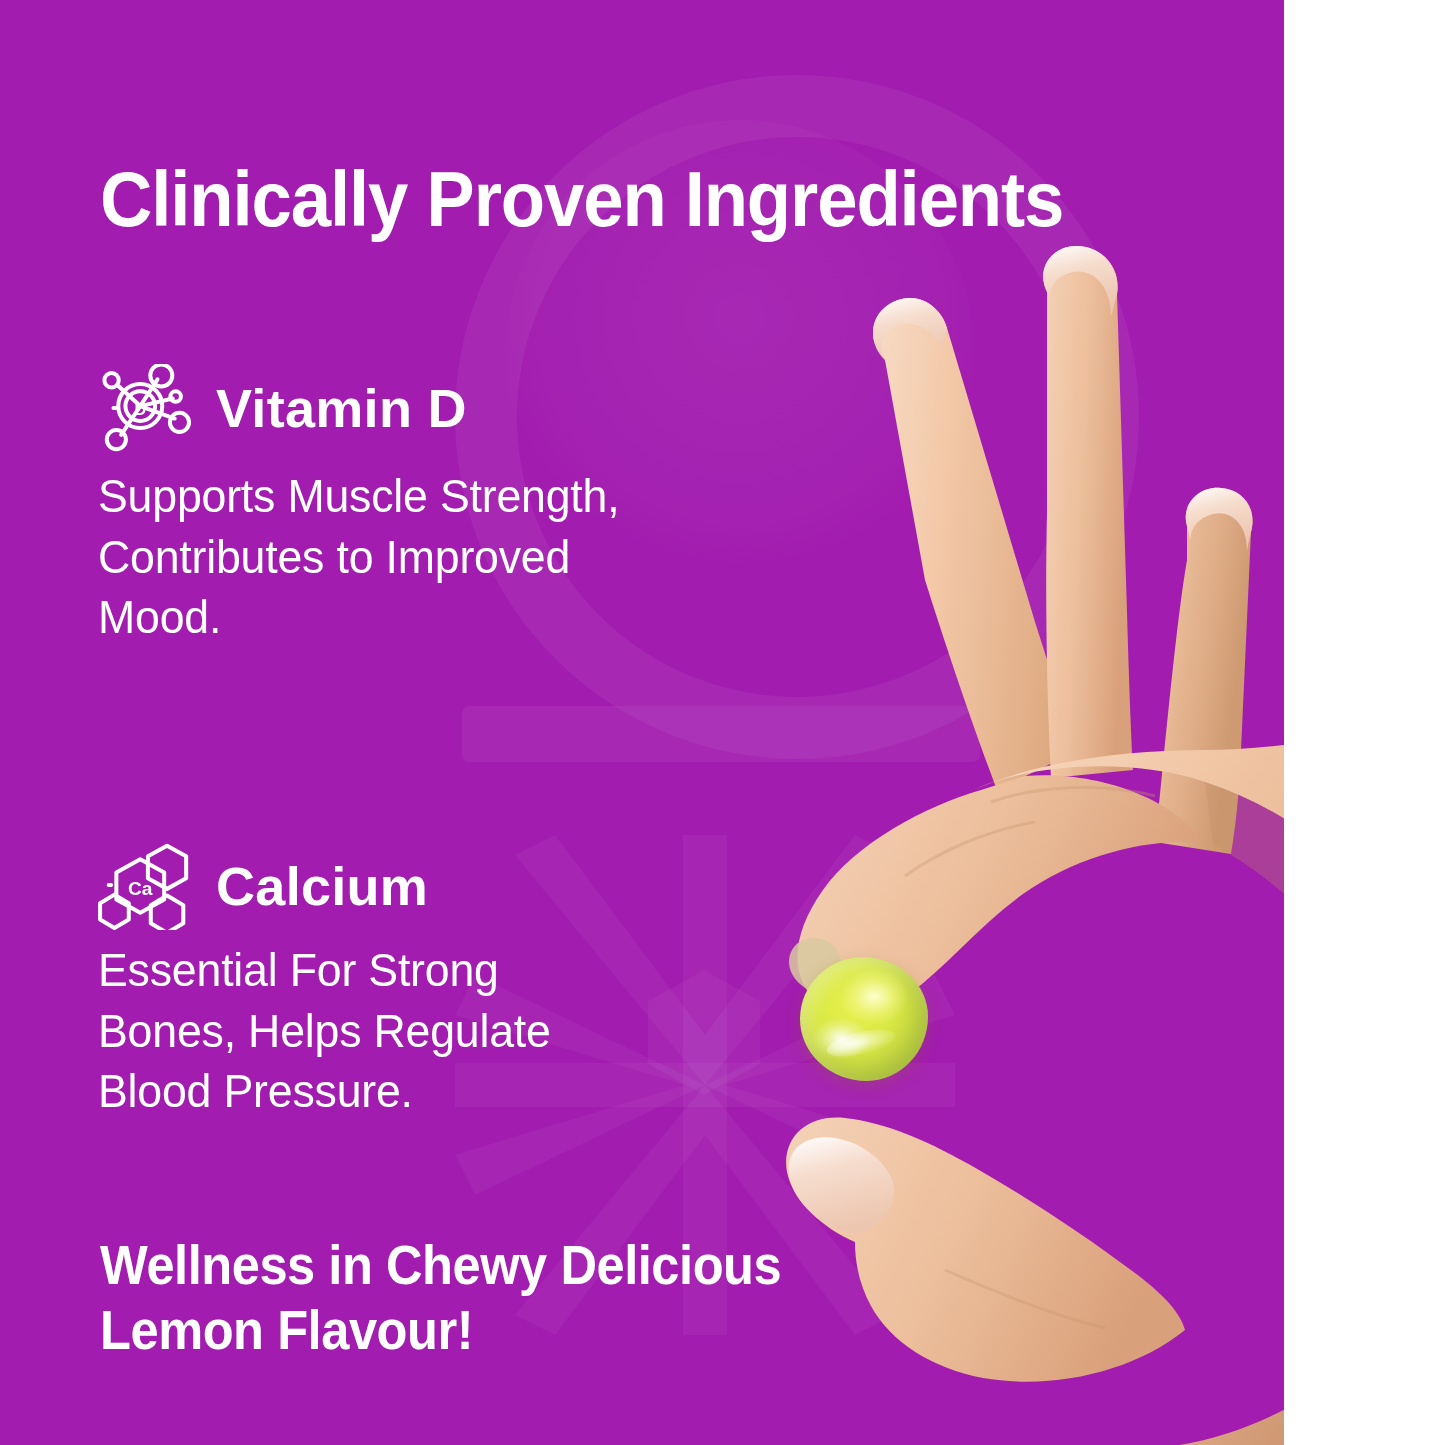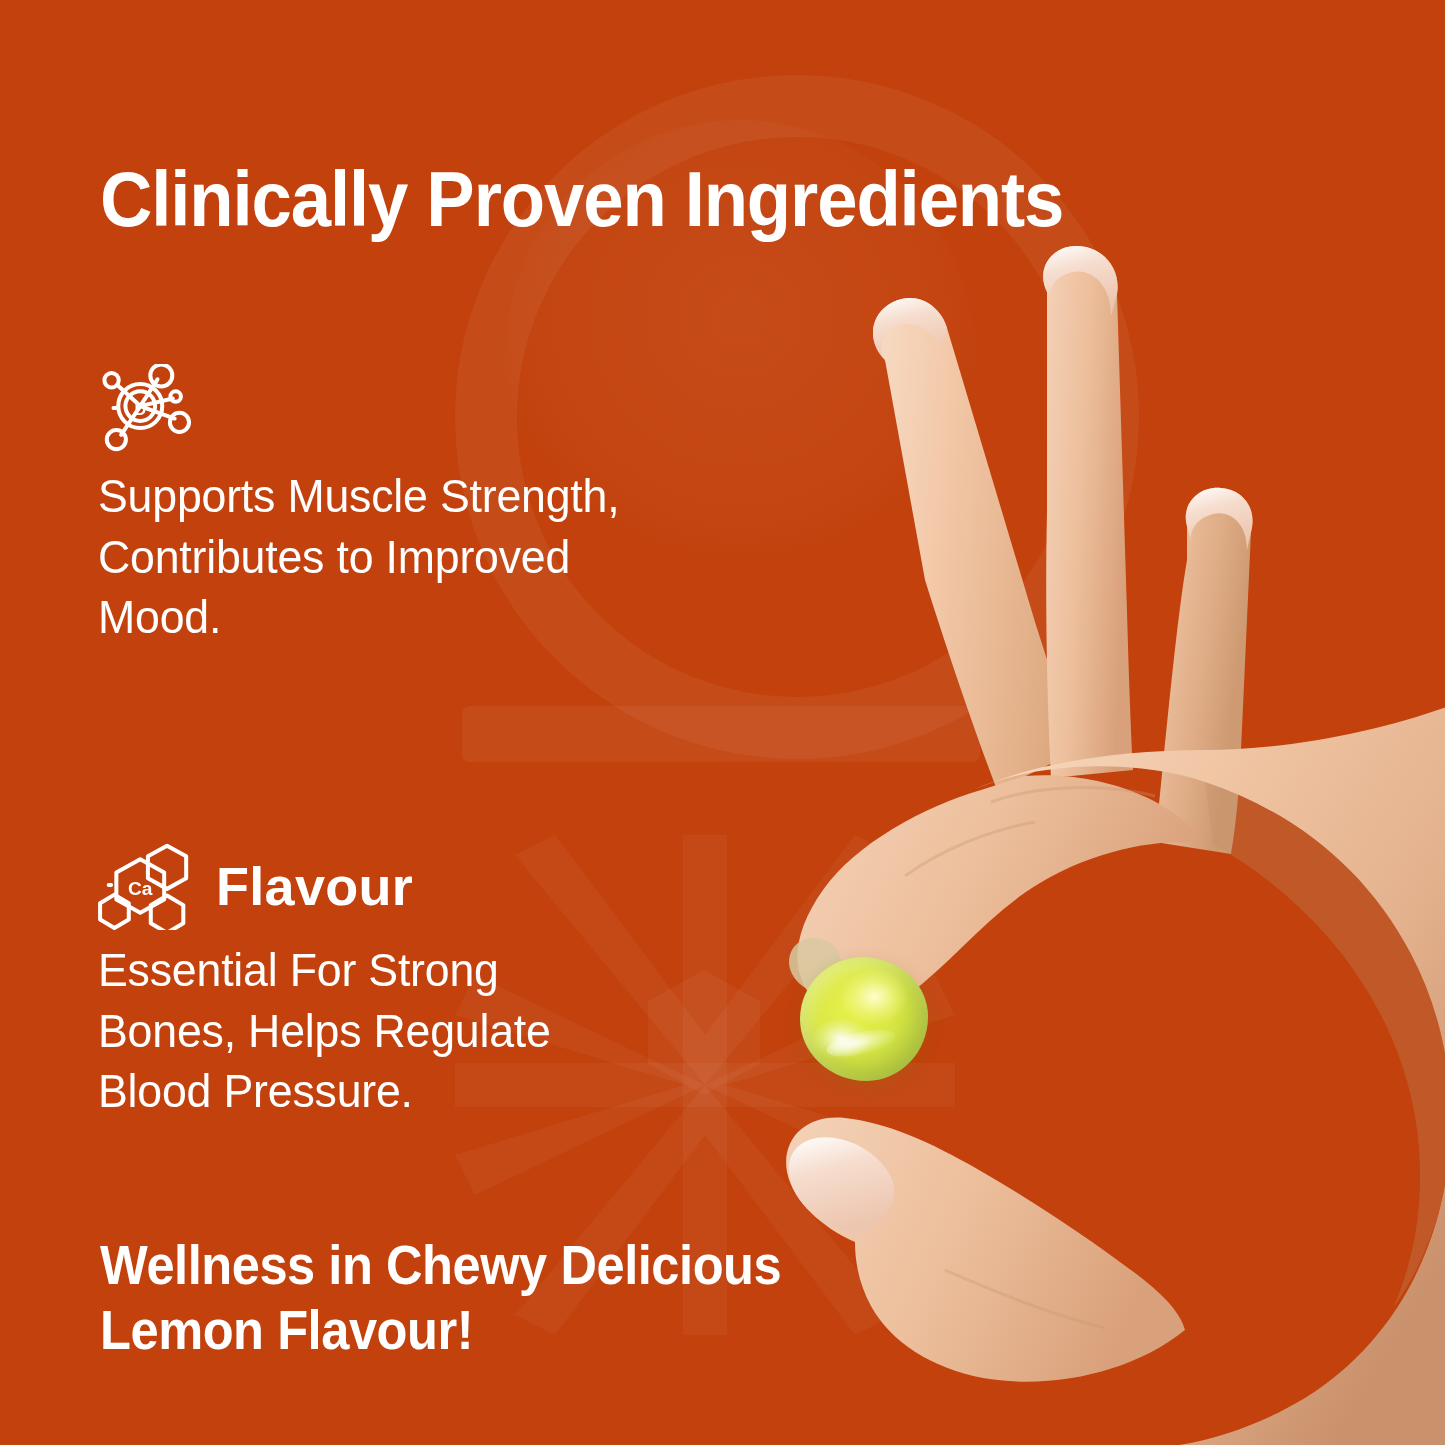--- a/index.html
+++ b/index.html
@@ -3,24 +3,24 @@
 <meta charset="utf-8">
 <style>
   html, body {
     margin: 0;
     padding: 0;
     background: #ffffff;
   }
 
   #poster {
     position: relative;
-    width: 1445px;
+    width: 1284px;
     height: 1445px;
     overflow: hidden;
-    background: #c2410c;
+    background: #a21caf;
     font-family: "Liberation Sans", sans-serif;
     -webkit-font-smoothing: antialiased;
   }
 
   
   .wm {
     position: absolute;
     pointer-events: none;
   }
 
@@ -236,20 +236,21 @@
           <circle cx="14" cy="17" r="7.5"></circle>
           <circle cx="66" cy="12" r="11.5"></circle>
           <circle cx="81" cy="34" r="5.5"></circle>
           <circle cx="85" cy="61" r="10"></circle>
           <circle cx="19" cy="79" r="10"></circle>
 
           <line x1="16" y1="46" x2="18.5" y2="46"></line>
         </g>
         <text x="44" y="53" text-anchor="middle" fill="#FFFFFF" font-family="Liberation Sans, sans-serif" font-size="17" font-weight="700">D</text>
       </svg>
+      <div class="ing-title">Vitamin D</div>
     </div>
     <div class="ing-desc">
       <div>Supports Muscle Strength,</div>
       <div>Contributes to Improved</div>
       <div>Mood.</div>
     </div>
   </div>
 
   <div class="ingredient" id="block-calcium">
     <div class="ing-head">
@@ -261,21 +262,21 @@
           <polygon points="72,4 92,15 92,38 72,49 52,38 52,15"></polygon>
 
           <polygon points="17,55 32,64 32,81 17,90 2,81 2,64"></polygon>
 
           <polygon points="72,56 89,66 89,85 72,95 55,85 55,66"></polygon>
 
           <line x1="11" y1="45" x2="13.5" y2="45"></line>
         </g>
         <text x="44" y="55" text-anchor="middle" fill="#FFFFFF" font-family="Liberation Sans, sans-serif" font-size="20" font-weight="700">Ca</text>
       </svg>
-      <div class="ing-title">Flavour</div>
+      <div class="ing-title">Calcium</div>
     </div>
     <div class="ing-desc">
       <div>Essential For Strong</div>
       <div>Bones, Helps Regulate</div>
       <div>Blood Pressure.</div>
     </div>
   </div>
 
   <div class="tagline">
     <div>Wellness in Chewy Delicious</div>

